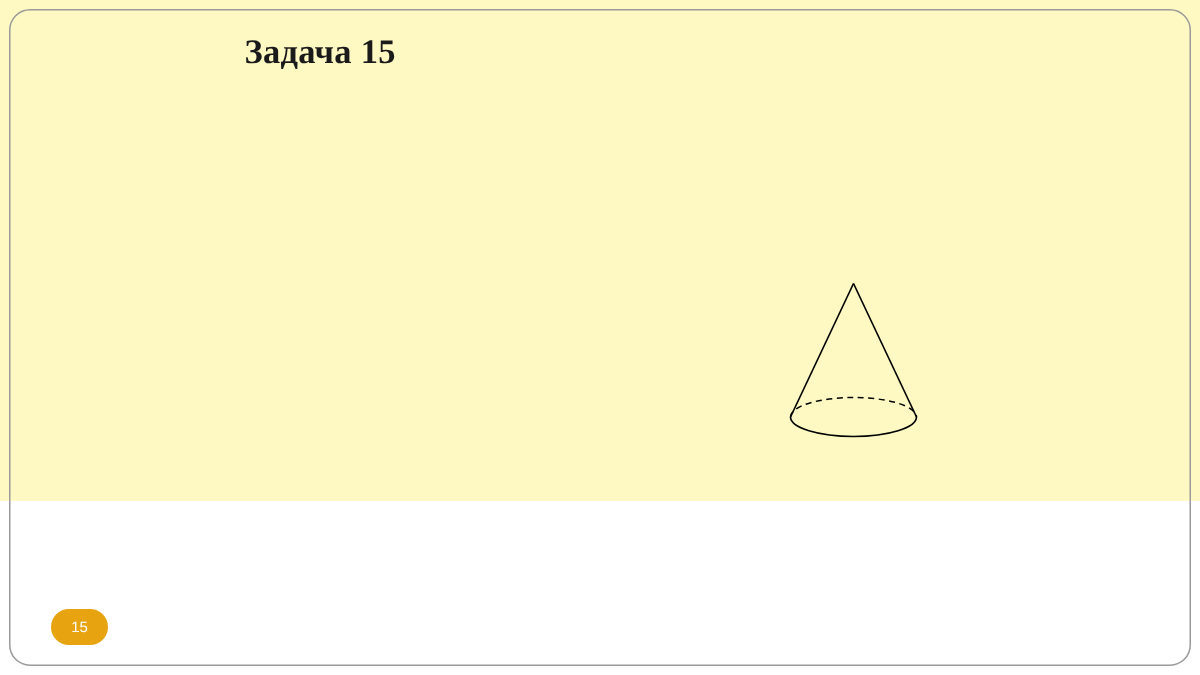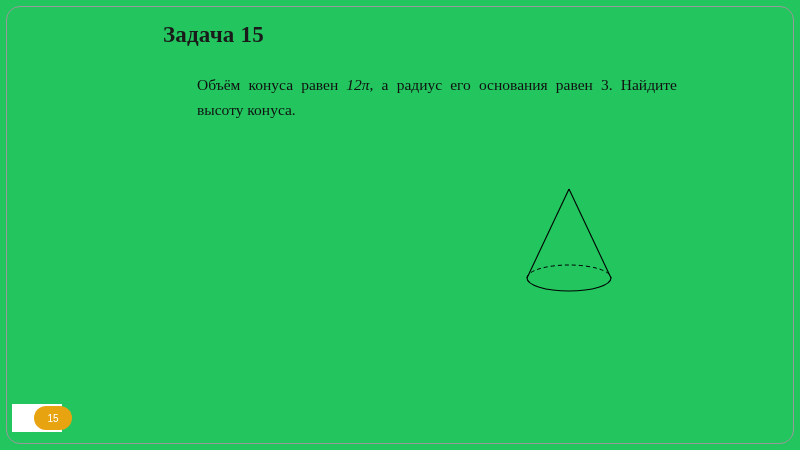--- a/index.html
+++ b/index.html
@@ -9,22 +9,22 @@
   }
   body {
     width: 800px;
     height: 450px;
     font-family: "Liberation Serif", serif;
     overflow: hidden;
   }
   #slide {
     position: relative;
     width: 800px;
-    height: 450px;
-    background: #22c55e;
+    height: 334px;
+    background: #fef9c3;
     box-sizing: border-box;
     padding-left: 44px;
   }
   
   #frame {
     position: absolute;
     left: 6px;
     top: 6px;
     width: 788px;
     height: 438px;
@@ -92,23 +92,20 @@
 </style>
 </head>
 <body>
 
 <div id="slide">
 
   <div id="frame"></div>
 
   <div id="title">Задача 15</div>
 
-  <div id="body-text">
-    <span>Объём конуса равен </span><span class="mathvar">12π</span><span>, а радиус его основания равен 3. Найдите высоту конуса.</span>
-  </div>
 
   <div id="figure">
     <svg width="140" height="130" viewBox="0 0 140 130" xmlns="http://www.w3.org/2000/svg">
 
       <line x1="64" y1="14" x2="22" y2="103" stroke="#000000" stroke-width="1.1"></line>
       <line x1="64" y1="14" x2="106" y2="103" stroke="#000000" stroke-width="1.1"></line>
 
       <path d="M 22,103 A 42,13 0 0 0 106,103" fill="none" stroke="#000000" stroke-width="1.1"></path>
       <path d="M 22,103 A 42,13 0 0 1 106,103" fill="none" stroke="#000000" stroke-width="1" stroke-dasharray="4,3"></path>
     </svg>

